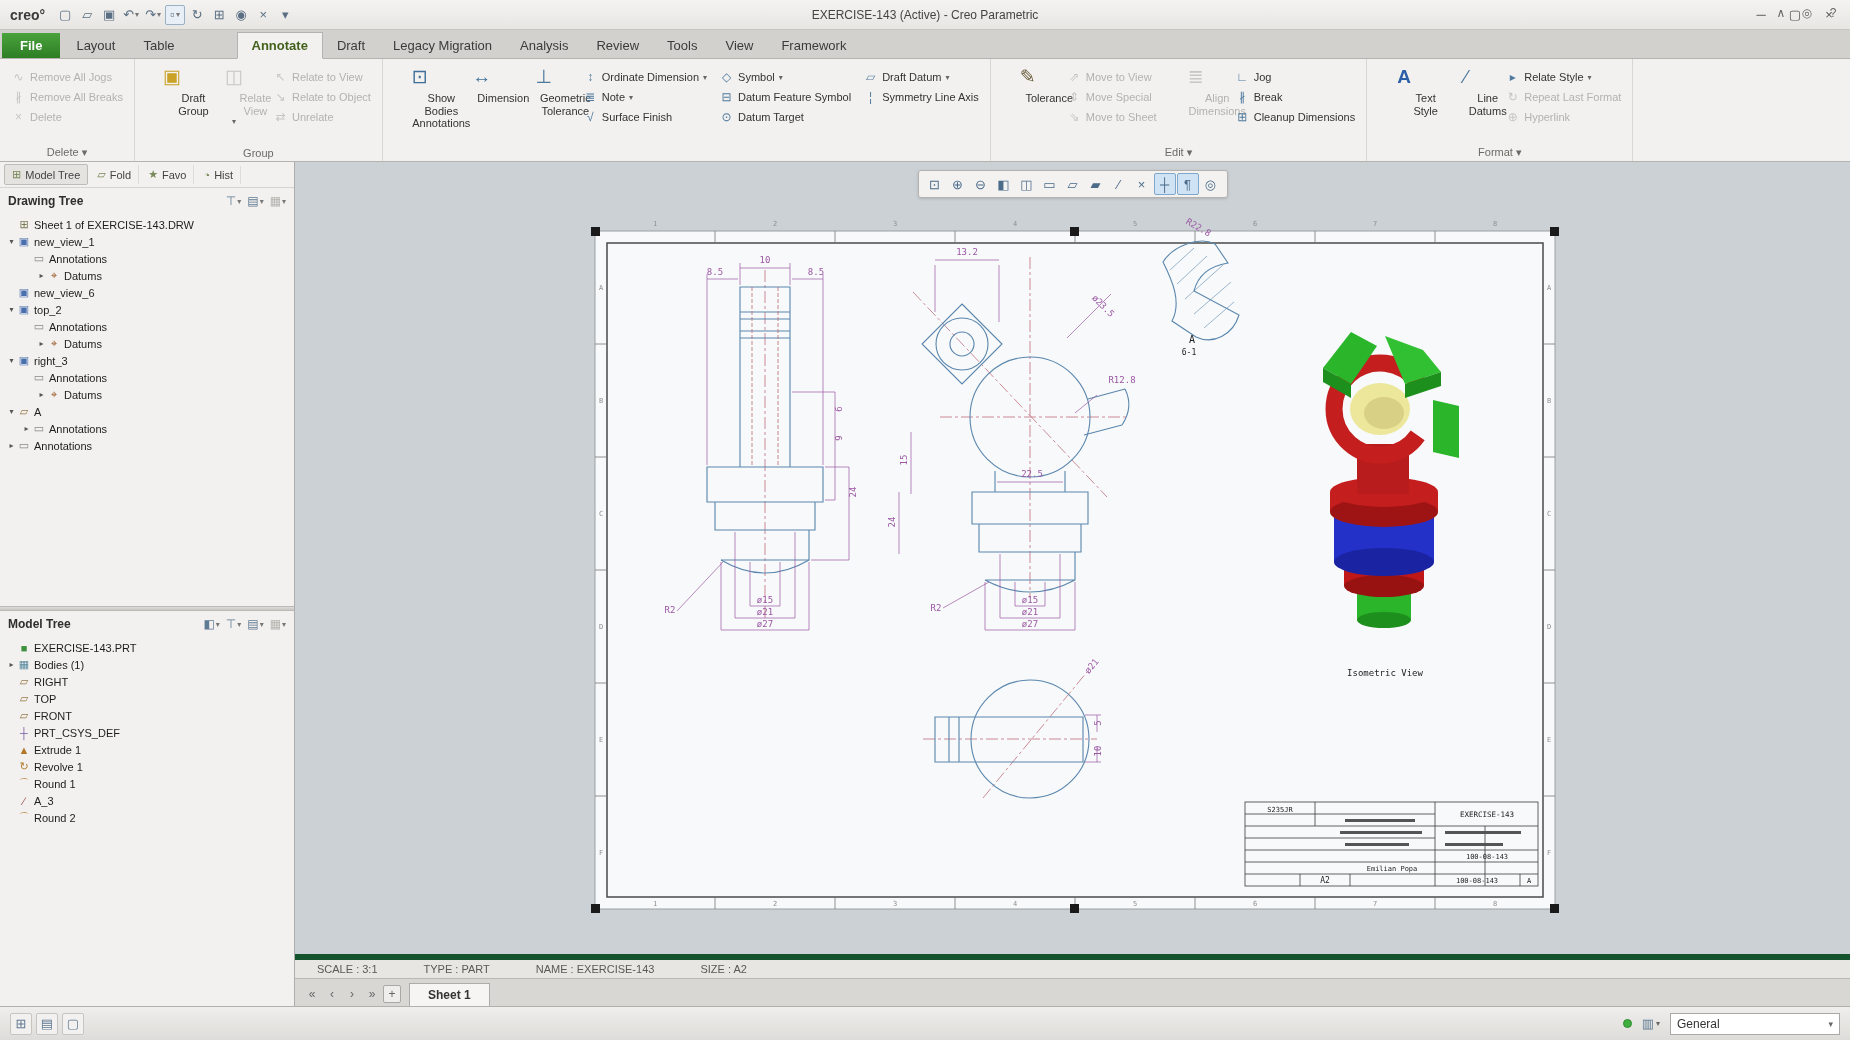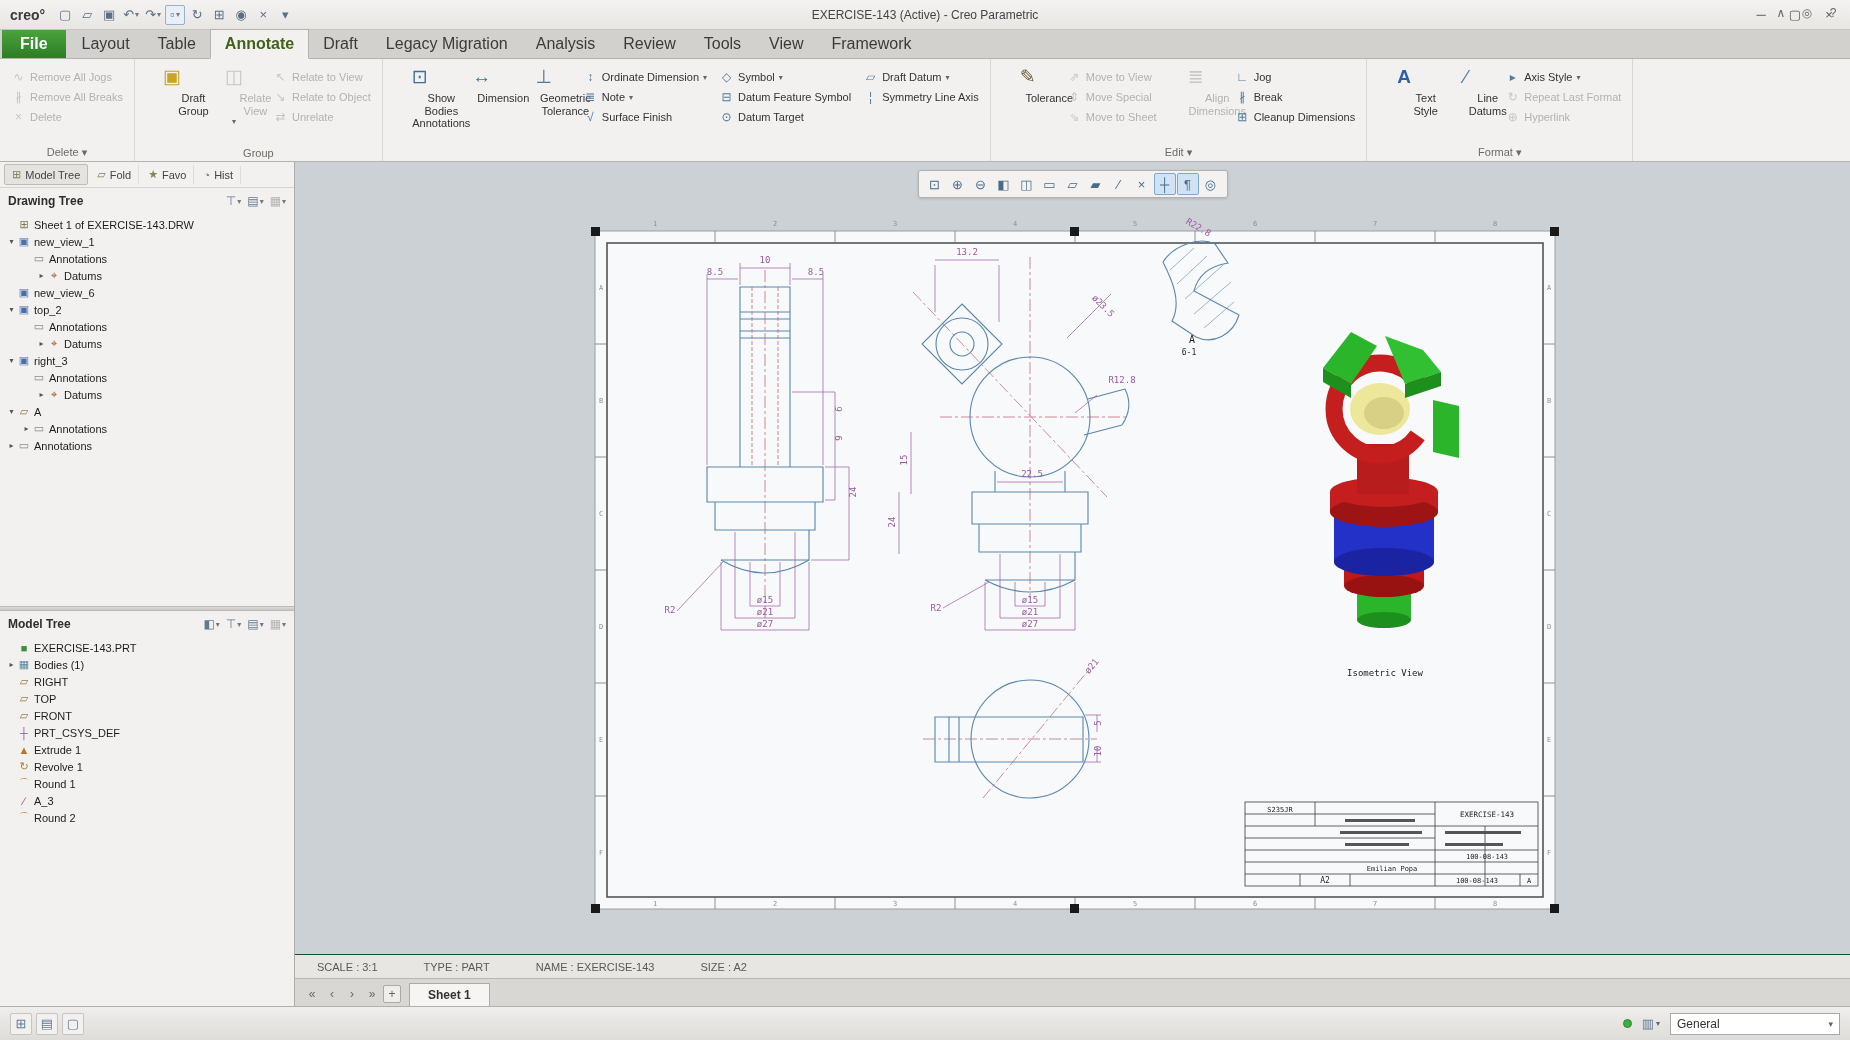--- a/index.html
+++ b/index.html
@@ -19,25 +19,25 @@
   .qbtn .qarr.show { display:inline; }
   .qbtn.boxed { border:1px solid #9ab0c4; background:#e9eff6; }
   .wtitle { position:absolute; left:0; right:0; text-align:center; font-size:12px; color:#444; pointer-events:none; }
   .wbtns { margin-left:auto; display:flex; z-index:2; }
   .wbtn { width:34px; height:24px; display:flex; align-items:center; justify-content:center;
     color:#555; font-size:13px; }
 
   
   .tabbar { position:absolute; left:0; top:30px; right:0; height:29px;
     background:#d2d1ce; border-bottom:1px solid #b4b3af; display:flex; align-items:flex-end; padding:0 2px; }
-  .tab { padding:5px 14px 5px; font-size:16px; color:#3b3b3b; cursor:default; white-space:nowrap; }
+  .tab { padding:5px 14px 5px; font-size:13px; color:#3b3b3b; cursor:default; white-space:nowrap; }
   .tab.file { background:linear-gradient(#4aa33c,#2d7d24); color:#fff; font-weight:bold;
     padding:5px 18px; margin-right:2px; }
   .tab.active { background:#f2f1ef; border:1px solid #b4b3af; border-bottom:1px solid #f2f1ef;
-    margin-bottom:-1px; color:#43611c; font-weight:bold; }
+    margin-bottom:-1px; color:#43611c; font-weight:bold;margin-left:48px; }
   .tabbar-right { position:absolute; right:8px; top:4px; display:flex; gap:8px; }
   .tico { width:18px; height:18px; display:flex; align-items:center; justify-content:center;
     color:#666; font-size:12px; }
 
   
   .ribbon { position:absolute; left:0; top:59px; right:0; height:103px; background:#f2f1ef;
     border-bottom:1px solid #b4b3af; display:flex; }
   .rgroup { display:flex; flex-direction:column; border-right:1px solid #d8d7d3; }
   .rg-body { flex:1; display:flex; align-items:flex-start; padding:4px 6px 0; gap:3px; }
   .rg-label { height:17px; display:flex; align-items:center; justify-content:center;
@@ -120,21 +120,21 @@
   .inborder { fill:none; stroke:#4a4a4a; stroke-width:1.5; }
   .tick { stroke:#777; stroke-width:.8; }
   .cmark rect { fill:#1a1a1a; }
   .g { fill:none; stroke:var(--geom,#5a86ad); stroke-width:1.1; }
   .hd { fill:none; stroke:#bb6a6a; stroke-width:.8; stroke-dasharray:4 2; }
   .cl { fill:none; stroke:var(--center,#c2707c); stroke-width:.8; stroke-dasharray:12 3 3 3; }
   .dl { fill:none; stroke:var(--dim,#9c57a4); stroke-width:.7; }
   .tb { fill:none; stroke:#3c3c3c; stroke-width:.8; }
 
   
-  .statusrow { height:24px; background:#e7e6e3; border-top:1px solid #14532d;
+  .statusrow { height:24px; background:#e7e6e3; border-top:6px solid #14532d;
     display:flex; align-items:center; gap:46px; padding-left:22px;
     font-size:11px; color:#5a5955; }
   .sheetbar { height:28px; background:#d8d7d4; border-top:1px solid #b9b8b4;
     display:flex; align-items:flex-end; padding-left:8px; }
   .snav { display:flex; align-items:center; gap:2px; margin:0 8px 3px 0; }
   .snbtn { width:18px; height:18px; display:flex; align-items:center; justify-content:center;
     color:#666; font-size:12px; border-radius:2px; }
   .snbtn.boxed { border:1px solid #a9a8a4; background:#efeeec; }
   .sheettab { padding:4px 18px; background:#f6f5f3; border:1px solid #adacaa; border-bottom:none;
     font-size:12px; font-weight:bold; color:#333; }
@@ -504,21 +504,21 @@
           <div class="bigbtn" data-name="ribbon-button">
             <span class="bicon" data-name="line-style-icon">∕</span>
             <span class="blabel">Line Datums</span>
 
           </div>
         </div>
       <div class="smalls">
 
           <div class="smallbtn" data-name="ribbon-button">
             <span class="sicon" data-name="arrow-style-icon">▸</span>
-            <span>Axis Style</span>
+            <span>Relate Style</span>
             <span class="sarr show" data-name="dropdown-arrow-icon">▾</span>
           </div>
 
           <div class="smallbtn disabled" data-name="ribbon-button">
             <span class="sicon" data-name="repeat-last-format-icon">↻</span>
             <span>Repeat Last Format</span>
 
           </div>
 
           <div class="smallbtn disabled" data-name="ribbon-button">

